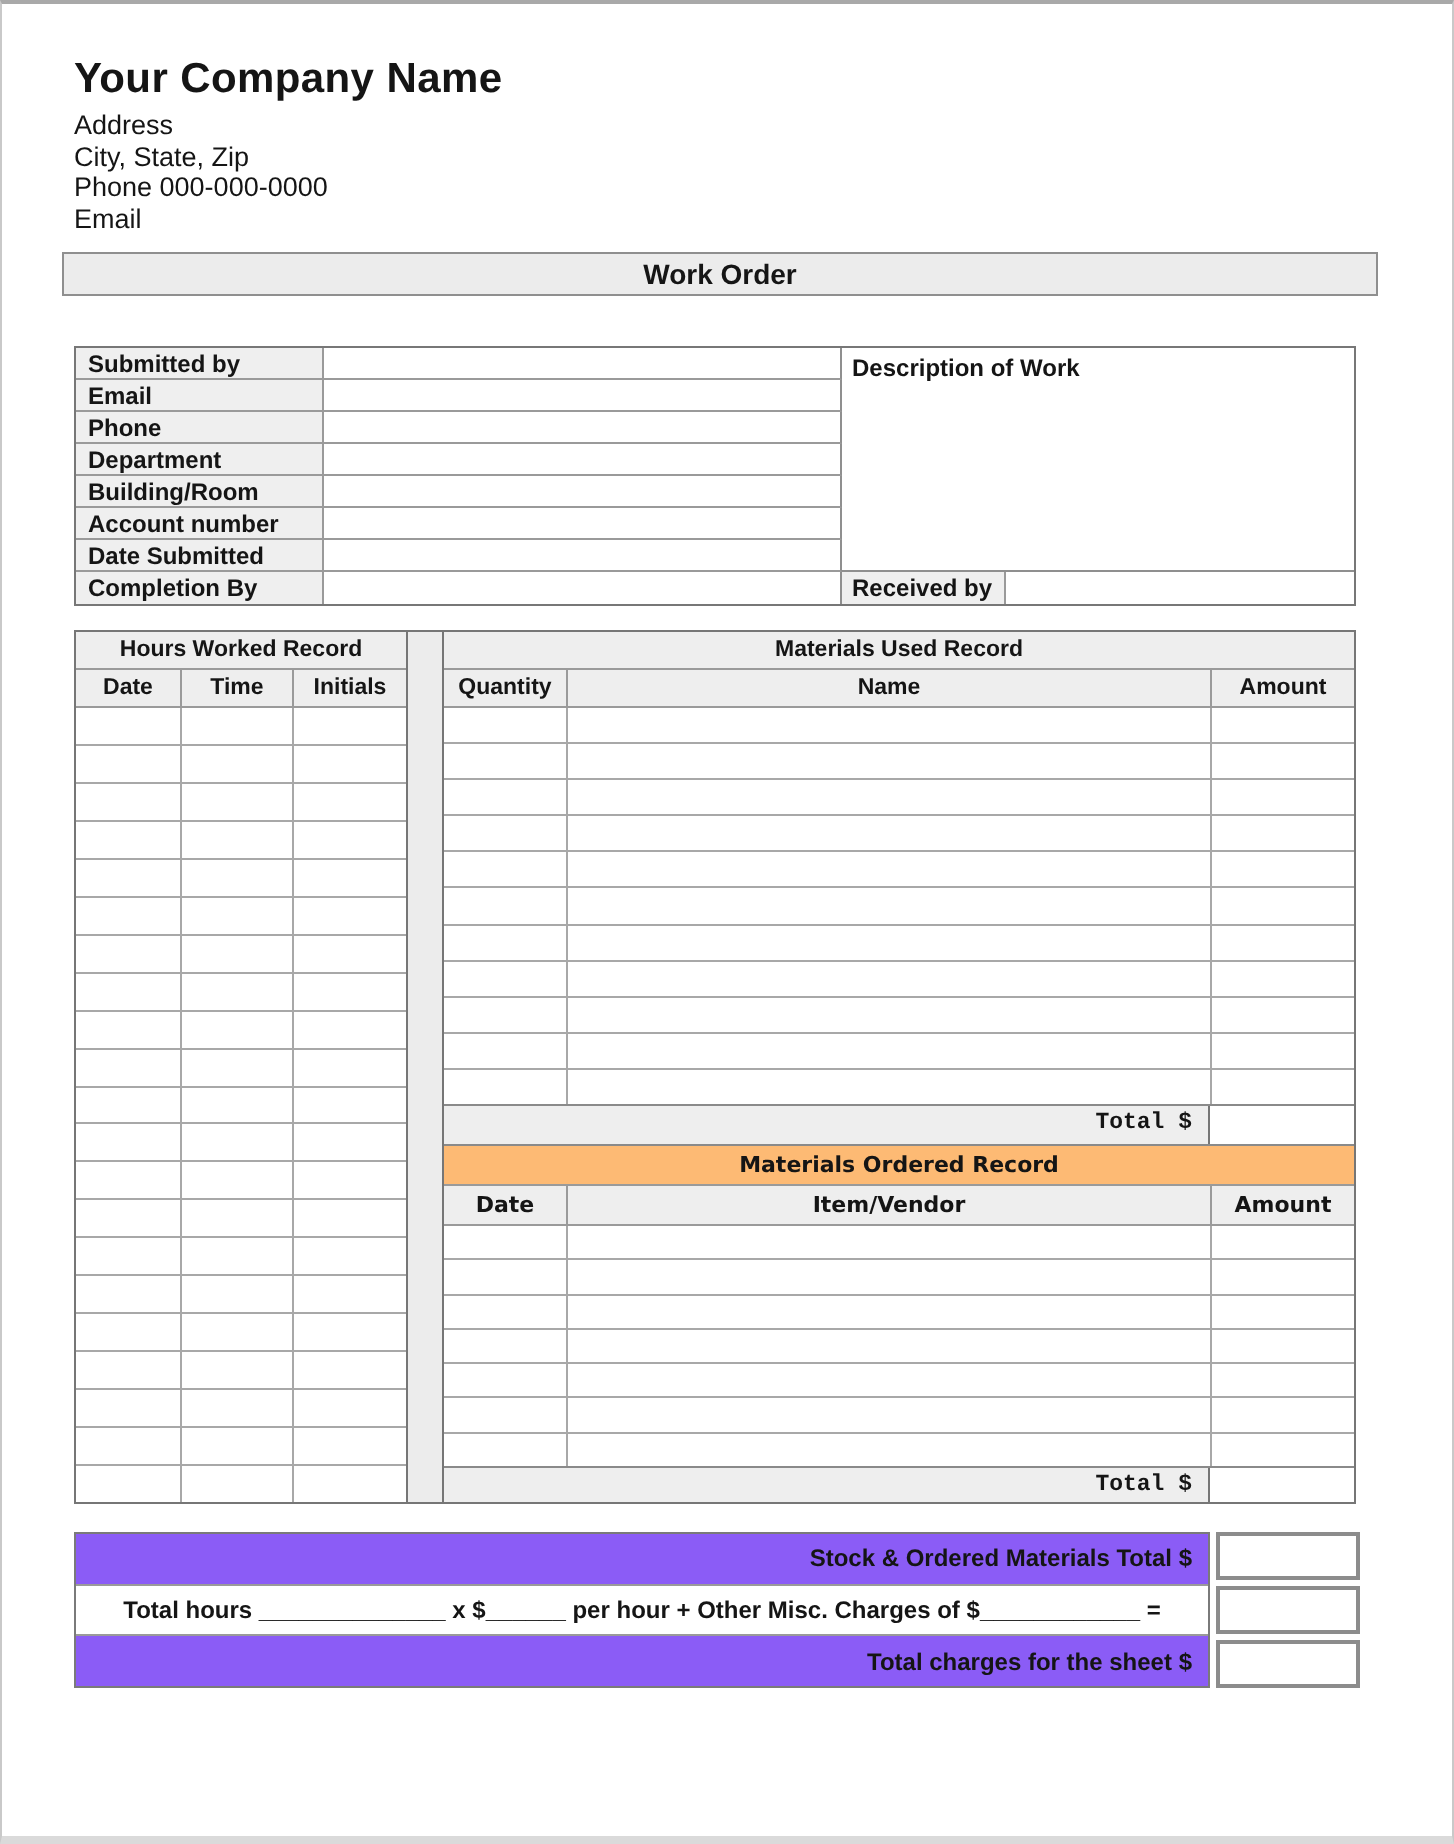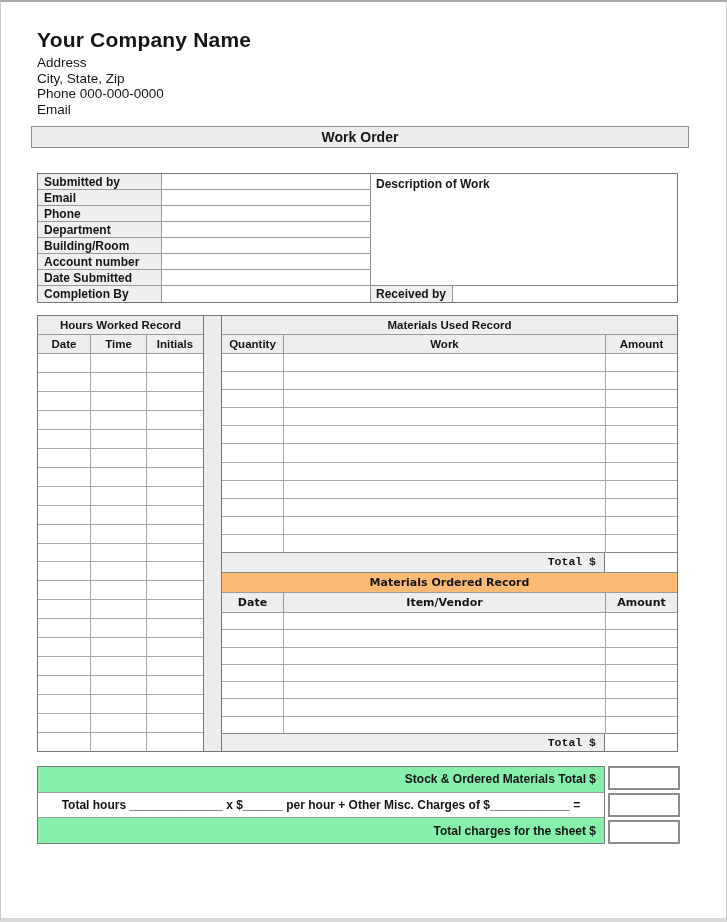--- a/index.html
+++ b/index.html
@@ -20,21 +20,21 @@
     position:absolute;left:31px;top:126px;width:656px;height:20px;
     background:#ececec;border:1px solid #8f8f8f;
     text-align:center;line-height:20px;font-size:14px;font-weight:bold;
   }
 
   
   .info-table{
     position:absolute;left:37px;top:173px;width:641px;height:130px;
     border:1px solid #777;display:flex;box-sizing:border-box;background:#fff;
   }
-  .info-left{width:333px;display:grid;grid-template-columns:124px 1fr;grid-auto-rows:1fr;}
+  .info-left{width:383px;display:grid;grid-template-columns:124px 1fr;grid-auto-rows:1fr;}
   .f-label{
     background:#efefef;border-right:1px solid #9a9a9a;border-bottom:1px solid #9a9a9a;
     font-size:12px;font-weight:bold;display:flex;align-items:center;padding-left:6px;box-sizing:border-box;
   }
   .f-value{border-bottom:1px solid #9a9a9a;border-right:1px solid #8f8f8f;}
   .info-left .f-label:nth-last-child(2){border-bottom:none;}
   .info-left .f-value:last-child{border-bottom:none;}
   .info-right{flex:1;display:flex;flex-direction:column;}
   .desc-cell{flex:1;padding:3px 5px;font-size:12px;font-weight:bold;}
   .received-row{height:16px;border-top:1px solid #8f8f8f;display:flex;}
@@ -85,21 +85,21 @@
   #mo-title{flex:0 0 19px;height:19px;line-height:19px;}
   #mo-head{flex:0 0 19px;height:19px;}
   #mo-head .h-cell{line-height:19px;}
   #mo-body{flex:1;}
 
   
   .totals{position:absolute;left:37px;top:766px;width:643px;height:78px;display:flex;}
   .totals-table{width:568px;border:1px solid #7a7a7a;box-sizing:border-box;display:flex;flex-direction:column;background:#fff;}
   .tt-row{flex:1;display:flex;align-items:center;border-bottom:1px solid #9a9a9a;box-sizing:border-box;font-size:12px;font-weight:bold;}
   .tt-row:last-child{border-bottom:none;}
-  .tt-row.gray{background:#86efac;justify-content:flex-end;padding-right:8px;}
+  .tt-row.gray{background:#8b5cf6;justify-content:flex-end;padding-right:8px;}
   .tt-row.white{background:#ffffff;justify-content:center;}
   .totals-boxes{width:72px;margin-left:3px;display:flex;flex-direction:column;justify-content:space-between;}
   .amount-box{height:24px;border:2px solid #8c8c8c;background:#fff;box-sizing:border-box;}
 </style>
 </head>
 <body>
 
 <div class="page-frame"></div>
 
 <div class="company">
@@ -257,21 +257,21 @@
         </div>
       </div>
   </div>
 
   <div class="gutter"></div>
 
   <div class="tbl tbl-right">
     <div class="t-title">Materials Used Record</div>
     <div class="t-head">
       <div class="h-cell" style="width:62px">Quantity</div>
-      <div class="h-cell" style="width:322px">Work</div>
+      <div class="h-cell" style="width:322px">Name</div>
       <div class="h-cell">Amount</div>
     </div>
     <div class="t-body" id="mu-body">
         <div class="brow">
           <div class="bcell" style="width: 62px;"></div>
           <div class="bcell" style="width: 322px;"></div>
           <div class="bcell" style="width: 73px;"></div>
         </div>
         <div class="brow">
           <div class="bcell" style="width: 62px;"></div>

